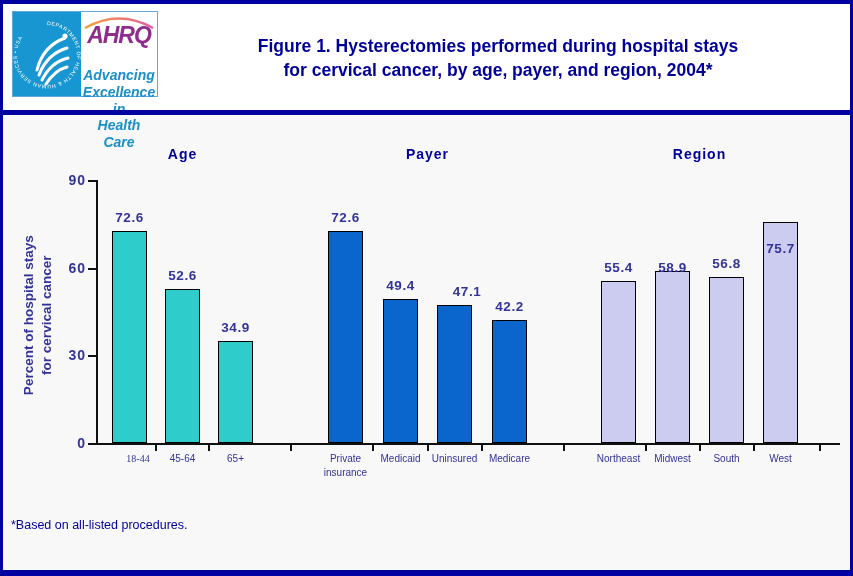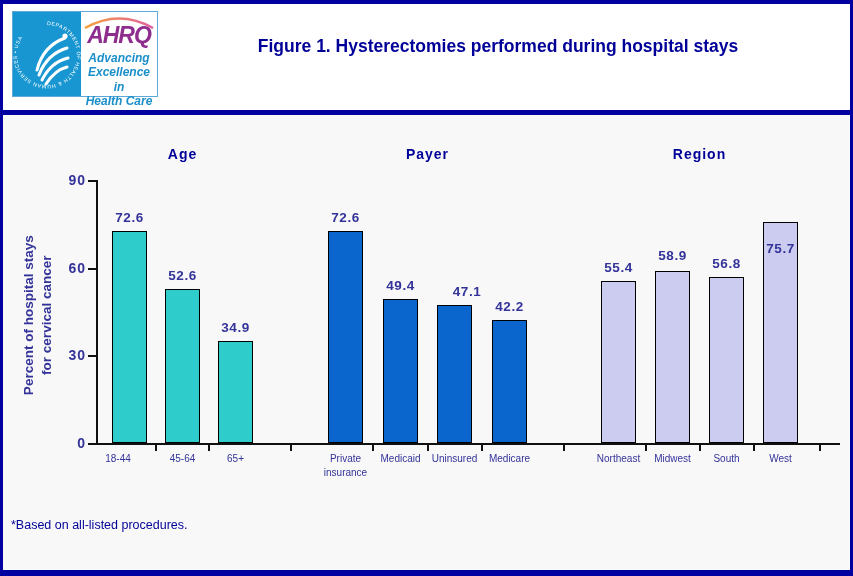--- a/index.html
+++ b/index.html
@@ -13,21 +13,21 @@
   .border.left{left:0;top:0;width:3px;height:576px;}
   .border.right{right:0;top:0;width:3px;height:576px;}
 
   .header{position:absolute;left:3px;top:4px;width:847px;height:106px;background:#ffffff;}
   .separator{position:absolute;left:0;top:110px;width:853px;height:5px;background:#0000a0;}
 
   .logo{position:absolute;left:9px;top:7px;width:144px;height:84px;border:1px solid #5fa8d8;background:#ffffff;display:flex;}
   .logo-left{width:68px;height:84px;background:#1796d2;flex:none;}
   .logo-right{flex:1;position:relative;text-align:center;padding-top:3px;}
   .ahrq-word{font-weight:bold;font-style:italic;font-size:23px;letter-spacing:-1px;color:#8e2d8e;line-height:1.0;margin-top:9px;}
-  .tagline{font-weight:bold;font-style:italic;font-size:12px;line-height:1.2;color:#1b8fc9;margin-top:4px;}
+  .tagline{font-weight:bold;font-style:italic;font-size:14px;line-height:1.2;color:#1b8fc9;margin-top:20px;}
   .arc-svg{position:absolute;left:0;top:3px;width:100%;height:14px;}
 
   .title{position:absolute;left:160px;top:31px;width:670px;text-align:center;
     color:#000099;font-weight:bold;font-size:17.5px;line-height:1.35;}
 
   .chart{position:absolute;left:0;top:0;width:853px;height:576px;}
   .group-header{position:absolute;text-align:center;font-weight:bold;font-size:14px;letter-spacing:1px;color:#000099;}
   .axis-line{position:absolute;background:#101010;}
   .ytick{position:absolute;background:#101010;}
   .ytick-label{position:absolute;text-align:right;font-weight:bold;font-size:14px;letter-spacing:1px;color:#333399;}
@@ -83,20 +83,21 @@
         <div class="ahrq-word">AHRQ</div>
         <div class="tagline">
           <div>Advancing</div>
           <div>Excellence in</div>
           <div>Health Care</div>
         </div>
       </div>
     </div>
     <div class="title">
       <div>Figure 1. Hysterectomies performed during hospital stays</div>
+      <div>for cervical cancer, by age, payer, and region, 2004*</div>
     </div>
   </div>
 
   <div class="separator"></div>
 
   <div class="chart">
     <div class="y-axis-title">
       <div>Percent of hospital stays</div>
       <div>for cervical cancer</div>
     </div>
@@ -107,21 +108,21 @@
         <div class="ytick-label" style="left: 54px; top: 435px; width: 32px;">0</div>
         <div class="ytick" style="left: 88px; top: 355.333px; width: 8px; height: 2px;"></div>
         <div class="ytick-label" style="left: 54px; top: 347.333px; width: 32px;">30</div>
         <div class="ytick" style="left: 88px; top: 267.667px; width: 8px; height: 2px;"></div>
         <div class="ytick-label" style="left: 54px; top: 259.667px; width: 32px;">60</div>
         <div class="ytick" style="left: 88px; top: 180px; width: 8px; height: 2px;"></div>
         <div class="ytick-label" style="left: 54px; top: 172px; width: 32px;">90</div>
         <div class="group-header" style="left: 112px; top: 146px; width: 141px;">Age</div>
         <div class="bar" style="left: 112px; top: 230.847px; width: 35px; height: 212.153px; background: rgb(47, 204, 204);"></div>
         <div class="bar-value" style="left: 99.5px; top: 209.847px; width: 60px;">72.6</div>
-        <div class="bar-cat" style="left: 90px; top: 452px; width: 56px;">18-44</div>
+        <div class="bar-cat" style="left: 110px; top: 452px; width: 56px; font-family: Liberation Serif, serif;">18-44</div>
         <div class="bar" style="left: 165px; top: 289.291px; width: 35px; height: 153.709px; background: rgb(47, 204, 204);"></div>
         <div class="bar-value" style="left: 152.5px; top: 268.291px; width: 60px;">52.6</div>
         <div class="bar-cat" style="left: 154.5px; top: 452px; width: 56px;">45-64</div>
         <div class="bar" style="left: 218px; top: 341.014px; width: 35px; height: 101.986px; background: rgb(47, 204, 204);"></div>
         <div class="bar-value" style="left: 205.5px; top: 320.014px; width: 60px;">34.9</div>
         <div class="bar-cat" style="left: 207.5px; top: 452px; width: 56px;">65+</div>
         <div class="group-header" style="left: 328px; top: 146px; width: 199px;">Payer</div>
         <div class="bar" style="left: 328px; top: 230.847px; width: 35px; height: 212.153px; background: rgb(10, 102, 204);"></div>
         <div class="bar-value" style="left: 315.5px; top: 209.847px; width: 60px;">72.6</div>
         <div class="bar-cat" style="left: 317.5px; top: 452px; width: 56px;">Private insurance</div>
@@ -132,21 +133,21 @@
         <div class="bar-value" style="left: 437px; top: 284.363px; width: 60px;">47.1</div>
         <div class="bar-cat" style="left: 426.5px; top: 452px; width: 56px;">Uninsured</div>
         <div class="bar" style="left: 492px; top: 319.682px; width: 35px; height: 123.318px; background: rgb(10, 102, 204);"></div>
         <div class="bar-value" style="left: 479.5px; top: 298.682px; width: 60px;">42.2</div>
         <div class="bar-cat" style="left: 481.5px; top: 452px; width: 56px;">Medicare</div>
         <div class="group-header" style="left: 601px; top: 146px; width: 197px;">Region</div>
         <div class="bar" style="left: 601px; top: 281.109px; width: 35px; height: 161.891px; background: rgb(204, 204, 240);"></div>
         <div class="bar-value" style="left: 588.5px; top: 260.109px; width: 60px;">55.4</div>
         <div class="bar-cat" style="left: 590.5px; top: 452px; width: 56px;">Northeast</div>
         <div class="bar" style="left: 655px; top: 270.881px; width: 35px; height: 172.119px; background: rgb(204, 204, 240);"></div>
-        <div class="bar-value" style="left: 642.5px; top: 248px; width: 60px;">58.9</div>
+        <div class="bar-value" style="left: 642.5px; top: 260px; width: 60px;">58.9</div>
         <div class="bar-cat" style="left: 644.5px; top: 452px; width: 56px;">Midwest</div>
         <div class="bar" style="left: 709px; top: 277.018px; width: 35px; height: 165.982px; background: rgb(204, 204, 240);"></div>
         <div class="bar-value" style="left: 696.5px; top: 256.018px; width: 60px; text-align: center;">56.8</div>
         <div class="bar-cat" style="left: 698.5px; top: 452px; width: 56px;">South</div>
         <div class="bar" style="left: 763px; top: 221.788px; width: 35px; height: 221.212px; background: rgb(204, 204, 240);"></div>
         <div class="bar-value" style="left: 750.5px; top: 200.788px; width: 60px; margin-top: 40px;">75.7</div>
         <div class="bar-cat" style="left: 752.5px; top: 452px; width: 56px;">West</div>
         <div class="xtick" style="left: 155px; top: 445px; width: 2px; height: 6px;"></div>
         <div class="xtick" style="left: 208px; top: 445px; width: 2px; height: 6px;"></div>
         <div class="xtick" style="left: 289.5px; top: 445px; width: 2px; height: 6px;"></div>

